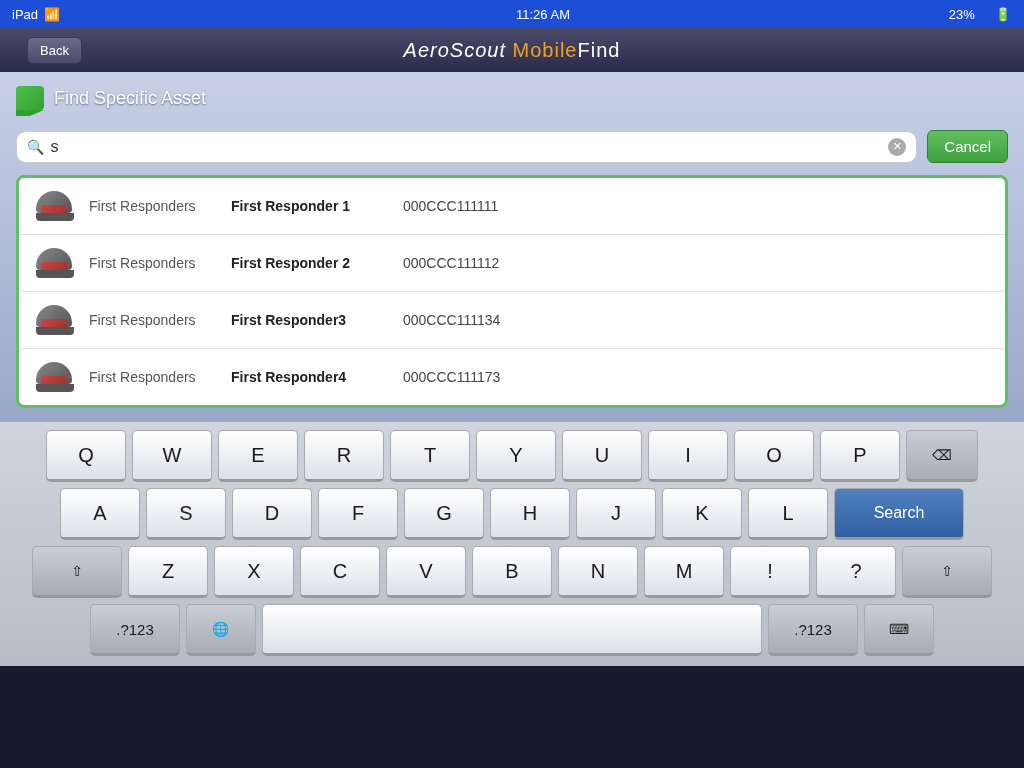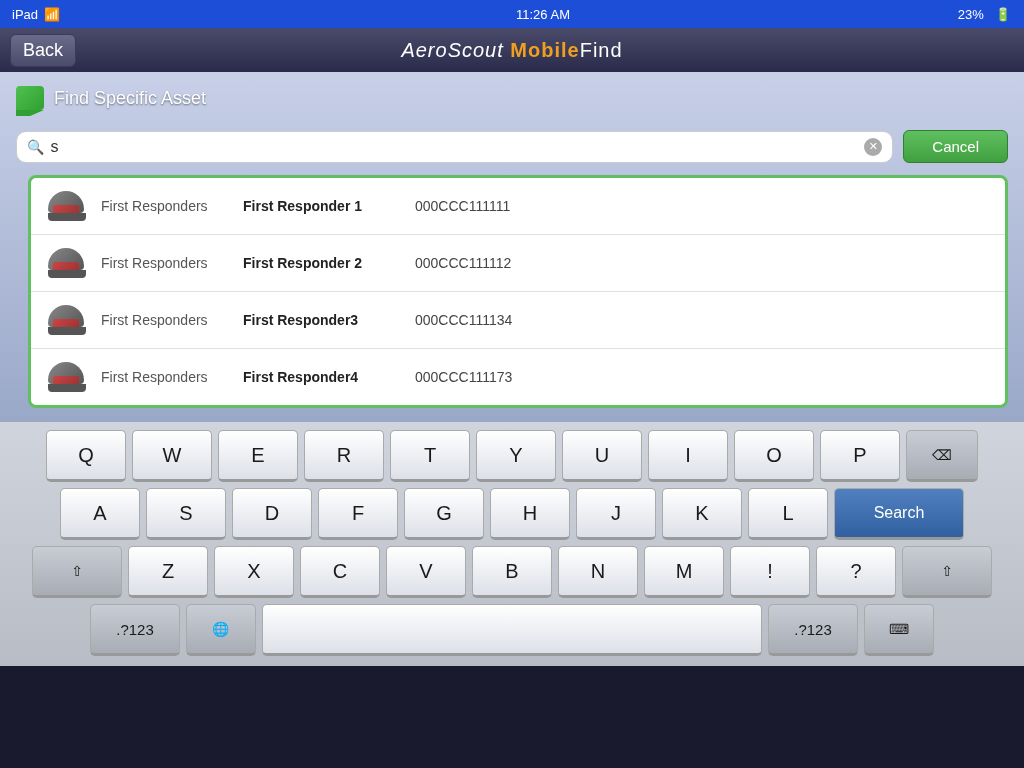--- a/index.html
+++ b/index.html
@@ -18,49 +18,49 @@
       height: 28px;
       display: flex;
       align-items: center;
       justify-content: space-between;
       padding: 0 12px;
       font-size: 13px;
       font-weight: 500;
     }
     .status-left { display: flex; align-items: center; gap: 6px; }
     .status-center { position: absolute; left: 50%; transform: translateX(-50%); margin-left: 31px; }
-    .status-right { display: flex; align-items: flex-end; gap: 12px; margin-left: 12px; }
+    .status-right { display: flex; align-items: flex-end; gap: 21px; margin-left: 12px; }
 
     
     #title-bar {
       background: linear-gradient(180deg, #4a4a6a 0%, #2a2a4a 100%);
       height: 44px;
       display: flex;
       align-items: center;
       justify-content: center;
       position: relative;
     }
     #back-button {
       position: absolute;
-      left: 10px;
+      left: 27px;
       background: linear-gradient(180deg, #6a6a8a, #4a4a6a);
       border: 1px solid #3a3a5a;
       border-radius: 6px;
       color: white;
       padding: 5px 12px;
-      font-size: 18px;
+      font-size: 13px;
       cursor: pointer;
     }
     #app-title {
       color: white;
       font-size: 20px;
       font-weight: 300;
       letter-spacing: 1px;
     }
-    #app-title span.mobile { color: #f0a020; font-weight: 700; margin-top: 28px; }
+    #app-title span.mobile { color: #f0a020; font-weight: 400; margin-top: 28px; }
     #app-title span.aero { font-style: italic; text-align: right; }
 
     
     #content-area {
       background: linear-gradient(180deg, #c8d0e8 0%, #9aa8c8 100%);
       padding: 14px 16px;
     }
 
     
     #find-header {
@@ -133,34 +133,33 @@
       justify-content: center;
       color: white;
       font-size: 11px;
       cursor: pointer;
     }
     #cancel-btn {
       background: linear-gradient(180deg, #60c060, #40a040);
       border: 1px solid #308030;
       border-radius: 6px;
       color: white;
-      padding: 7px 28px;
+      padding: 7px 16px;
       font-size: 15px;
       font-weight: 500;
       cursor: pointer;
       white-space: nowrap;
     }
 
     
     #results-list {
       background: white;
       border: 3px solid #60c060;
       border-radius: 8px;
       overflow: hidden;
-      margin-left: 12px;
     }
     .result-item {
       display: flex;
       align-items: center;
       padding: 10px 14px;
       border-bottom: 1px solid #e0e0e0;
       gap: 12px;
     }
     .result-item:last-child { border-bottom: none; }
     .asset-icon {

